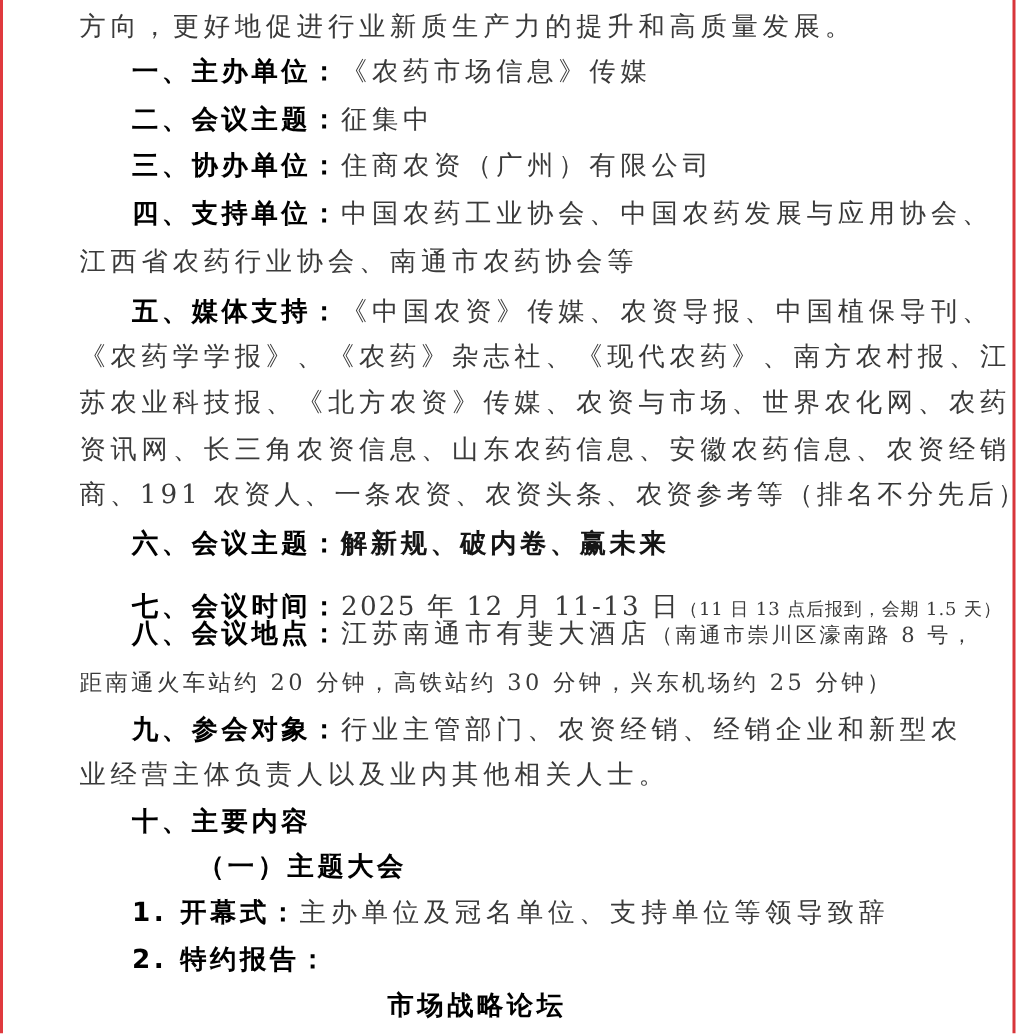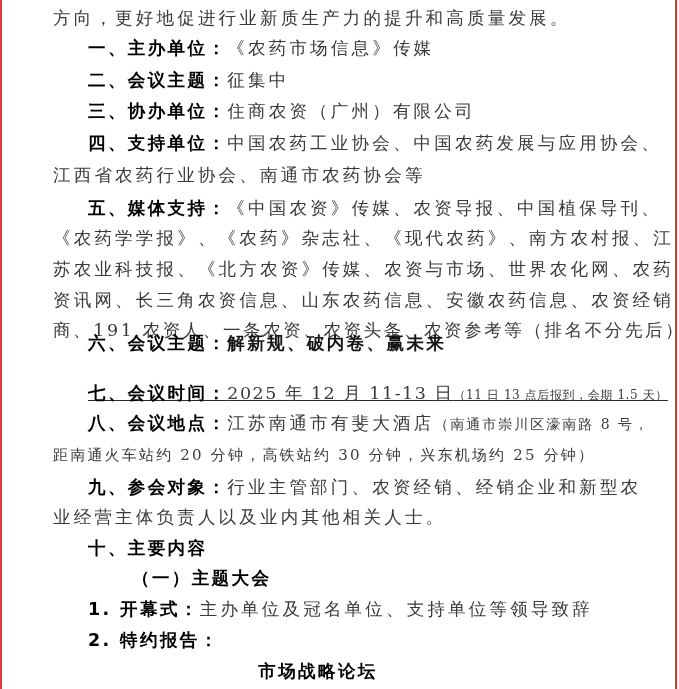--- a/index.html
+++ b/index.html
@@ -108,25 +108,25 @@
 <div class="line" style="top:258px;">
   <span class="val">苏农业科技报、《北方农资》传媒、农资与市场、世界农化网、农药</span>
 </div>
 <div class="line" style="top:289px;">
   <span class="val">资讯网、长三角农资信息、山东农药信息、安徽农药信息、农资经销</span>
 </div>
 <div class="line" style="top:319px; letter-spacing:2.6px;">
   <span class="val">商、191 农资人、一条农资、农资头条、农资参考等（排名不分先后）</span>
 </div>
 
-<div class="line indent" style="top:332px;">
+<div class="line indent" style="top:352px;">
   <span class="lbl">六、会议主题：</span><span class="val-bold">解新规、破内卷、赢未来</span>
 </div>
 
-<div class="line indent" style="top:382px;text-decoration:underline;">
+<div class="line indent" style="top:394px;">
   <span class="lbl">七、会议时间：</span><span class="val" style="letter-spacing:1.5px;">2025 年 12 月 11-13 日</span><span class="small">（11 日 13 点后报到，会期 1.5 天）</span>
 </div>
 
 <div class="line indent" style="top:412px;">
   <span class="lbl">八、会议地点：</span><span class="val">江苏南通市有斐大酒店</span><span class="val" style="font-size:14px; letter-spacing:2px;">（南通市崇川区濠南路 8 号，</span>
 </div>
 <div class="line smaller-line" style="top:444px;">
   <span class="val">距南通火车站约 20 分钟，高铁站约 30 分钟，兴东机场约 25 分钟）</span>
 </div>
 

